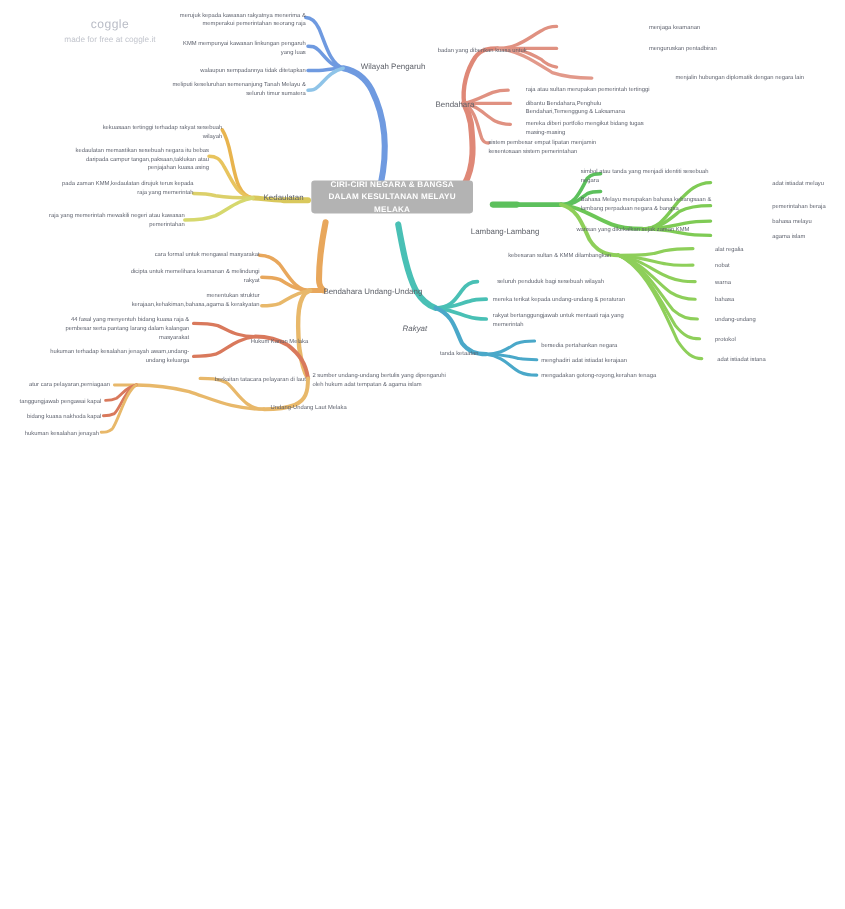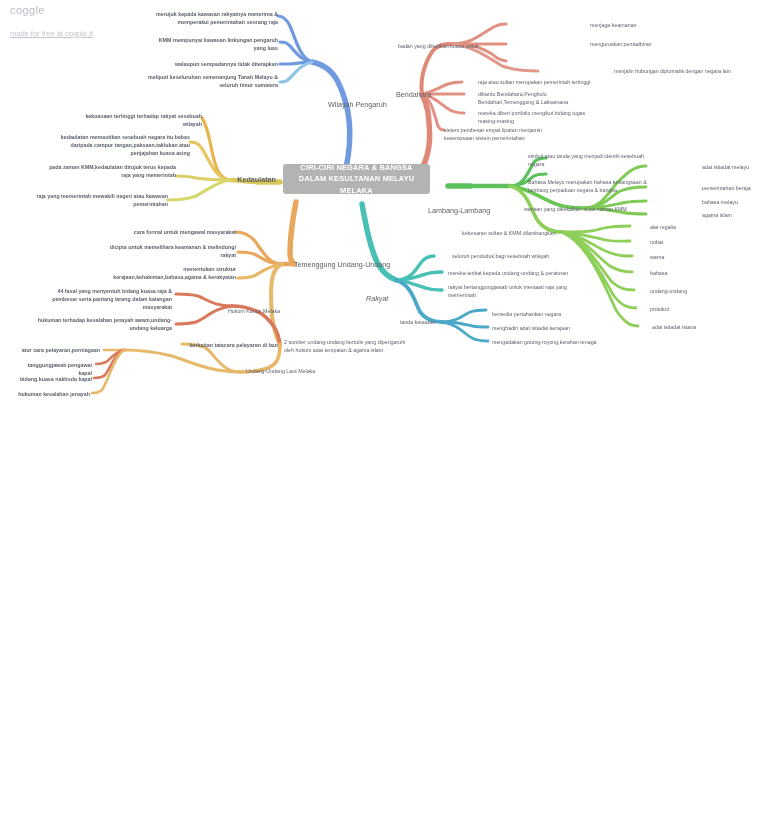--- a/index.html
+++ b/index.html
@@ -1,24 +1,24 @@
 <!DOCTYPE html>
 <html><head>
 <meta charset="utf-8">
 <style>
   html,body{margin:0;padding:0;background:#ffffff;}
   body{width:768px;height:826px;position:relative;overflow:hidden;
        font-family:"Liberation Sans","DejaVu Sans",sans-serif;}
   #stage{position:absolute;left:0;top:0;width:768px;height:826px;}
   svg.links{position:absolute;left:0;top:0;width:768px;height:826px;}
-  .logo{position:absolute;left:10px;top:4px;width:180px;}
+  .logo{position:absolute;left:10px;top:16px;width:180px;text-align:center;}
   .logo-name{font-size:11px;color:#b9bcc6;letter-spacing:.4px;}
-  .logo-sub{font-size:7.5px;color:#c2c5cd;margin-top:13px;text-decoration:underline;}
+  .logo-sub{font-size:7.5px;color:#c2c5cd;margin-top:3px;}
   .node{position:absolute;font-size:5.3px;line-height:1.55;color:#5b5f6b;white-space:pre-line;}
-  .r{text-align:right;font-weight:bold;}
+  .r{text-align:right;}
   .l{text-align:left;}
   .main-label{font-size:7.2px;color:#5d6068;}
   .central{position:absolute;background:#b3b3b3;color:#ffffff;
       font-size:7.4px;line-height:1.5;text-align:center;border-radius:3px;
       display:flex;align-items:center;justify-content:center;padding:4px 6px;
       box-sizing:border-box;letter-spacing:.2px;}
 </style>
 </head>
 <body>
 
@@ -97,21 +97,21 @@
       <path d="M240,372 C212,372 196,364 172,356 C156,352 140,350 124,350" stroke="#e8b86a" stroke-width="3"></path>
       <path d="M124,350 C114,350 110,350 104,350" stroke="#e8b86a" stroke-width="2.6"></path>
       <path d="M124,350 C114,352 112,358 106,362 C102,364 100,364 96,364" stroke="#d9795c" stroke-width="2.6"></path>
       <path d="M124,350 C114,354 110,370 104,376 C100,378 98,378 94,378" stroke="#d9795c" stroke-width="2.6"></path>
       <path d="M124,350 C114,356 108,382 102,390 C98,393 96,393 92,393" stroke="#e8b86a" stroke-width="2.6"></path>
     </g>
   </svg>
 
   <div class="central" style="left:283px;top:164px;width:147px;height:30px;font-weight:bold;">CIRI-CIRI NEGARA &amp; BANGSA DALAM KESULTANAN MELAYU MELAKA</div>
 
-  <div class="node main-label l" style="left:328px;top:55px;width:90px;margin-top:44px;">Wilayah Pengaruh</div>
+  <div class="node main-label l" style="left:328px;top:55px;width:90px;">Wilayah Pengaruh</div>
   <div class="node r" style="left:150px;top:10px;width:128px;">merujuk kepada kawasan rakyatnya menerima &amp;
 memperakui pemerintahan seorang raja</div>
   <div class="node r" style="left:146px;top:36px;width:132px;">KMM mempunyai kawasan linkungan pengaruh
 yang luas</div>
   <div class="node r" style="left:168px;top:60px;width:110px;">walaupun sempadannya tidak ditetapkan</div>
   <div class="node r" style="left:128px;top:73px;width:150px;">meliputi keseluruhan semenanjung Tanah Melayu &amp;
 seluruh timur sumatera</div>
 
   <div class="node main-label l" style="left:396px;top:89px;width:60px;">Bendahara</div>
   <div class="node l" style="left:398px;top:42px;width:120px;">badan yang diberikan kuasa untuk</div>
@@ -159,21 +159,21 @@
   <div class="node main-label l" style="left:366px;top:293px;width:50px;font-style:italic;">Rakyat</div>
   <div class="node l" style="left:452px;top:252px;width:150px;">seluruh penduduk bagi sesebuah wilayah</div>
   <div class="node l" style="left:448px;top:269px;width:160px;">mereka terikat kepada undang-undang &amp; peraturan</div>
   <div class="node l" style="left:448px;top:283px;width:144px;">rakyat bertanggungjawab untuk mentaati raja yang
 memerintah</div>
   <div class="node l" style="left:400px;top:318px;width:60px;">tanda ketaatan</div>
   <div class="node l" style="left:492px;top:310px;width:130px;">bersedia pertahankan negara</div>
   <div class="node l" style="left:492px;top:324px;width:140px;">menghadiri adat istiadat kerajaan</div>
   <div class="node l" style="left:492px;top:338px;width:150px;">mengadakan gotong-royong,kerahan tenaga</div>
 
-  <div class="node main-label l" style="left:294px;top:259px;width:110px;">Temenggung Undang-Undang</div>
+  <div class="node main-label l" style="left:294px;top:259px;width:110px;">Bendahara Undang-Undang</div>
   <div class="node r" style="left:112px;top:228px;width:124px;">cara formal untuk mengawal masyarakat</div>
   <div class="node r" style="left:98px;top:243px;width:138px;">dicipta untuk memelihara keamanan &amp; melindungi
 rakyat</div>
   <div class="node r" style="left:92px;top:265px;width:144px;">menentukan struktur
 kerajaan,kehakiman,bahasa,agama &amp; kerakyatan</div>
   <div class="node l" style="left:284px;top:338px;width:152px;">2 sumber undang-undang bertulis yang dipengaruhi
 oleh hukum adat tempatan &amp; agama islam</div>
 
   <div class="node l" style="left:228px;top:307px;width:90px;">Hukum Kanun Melaka</div>
   <div class="node r" style="left:30px;top:287px;width:142px;">44 fasal yang menyentuh bidang kuasa raja &amp;

